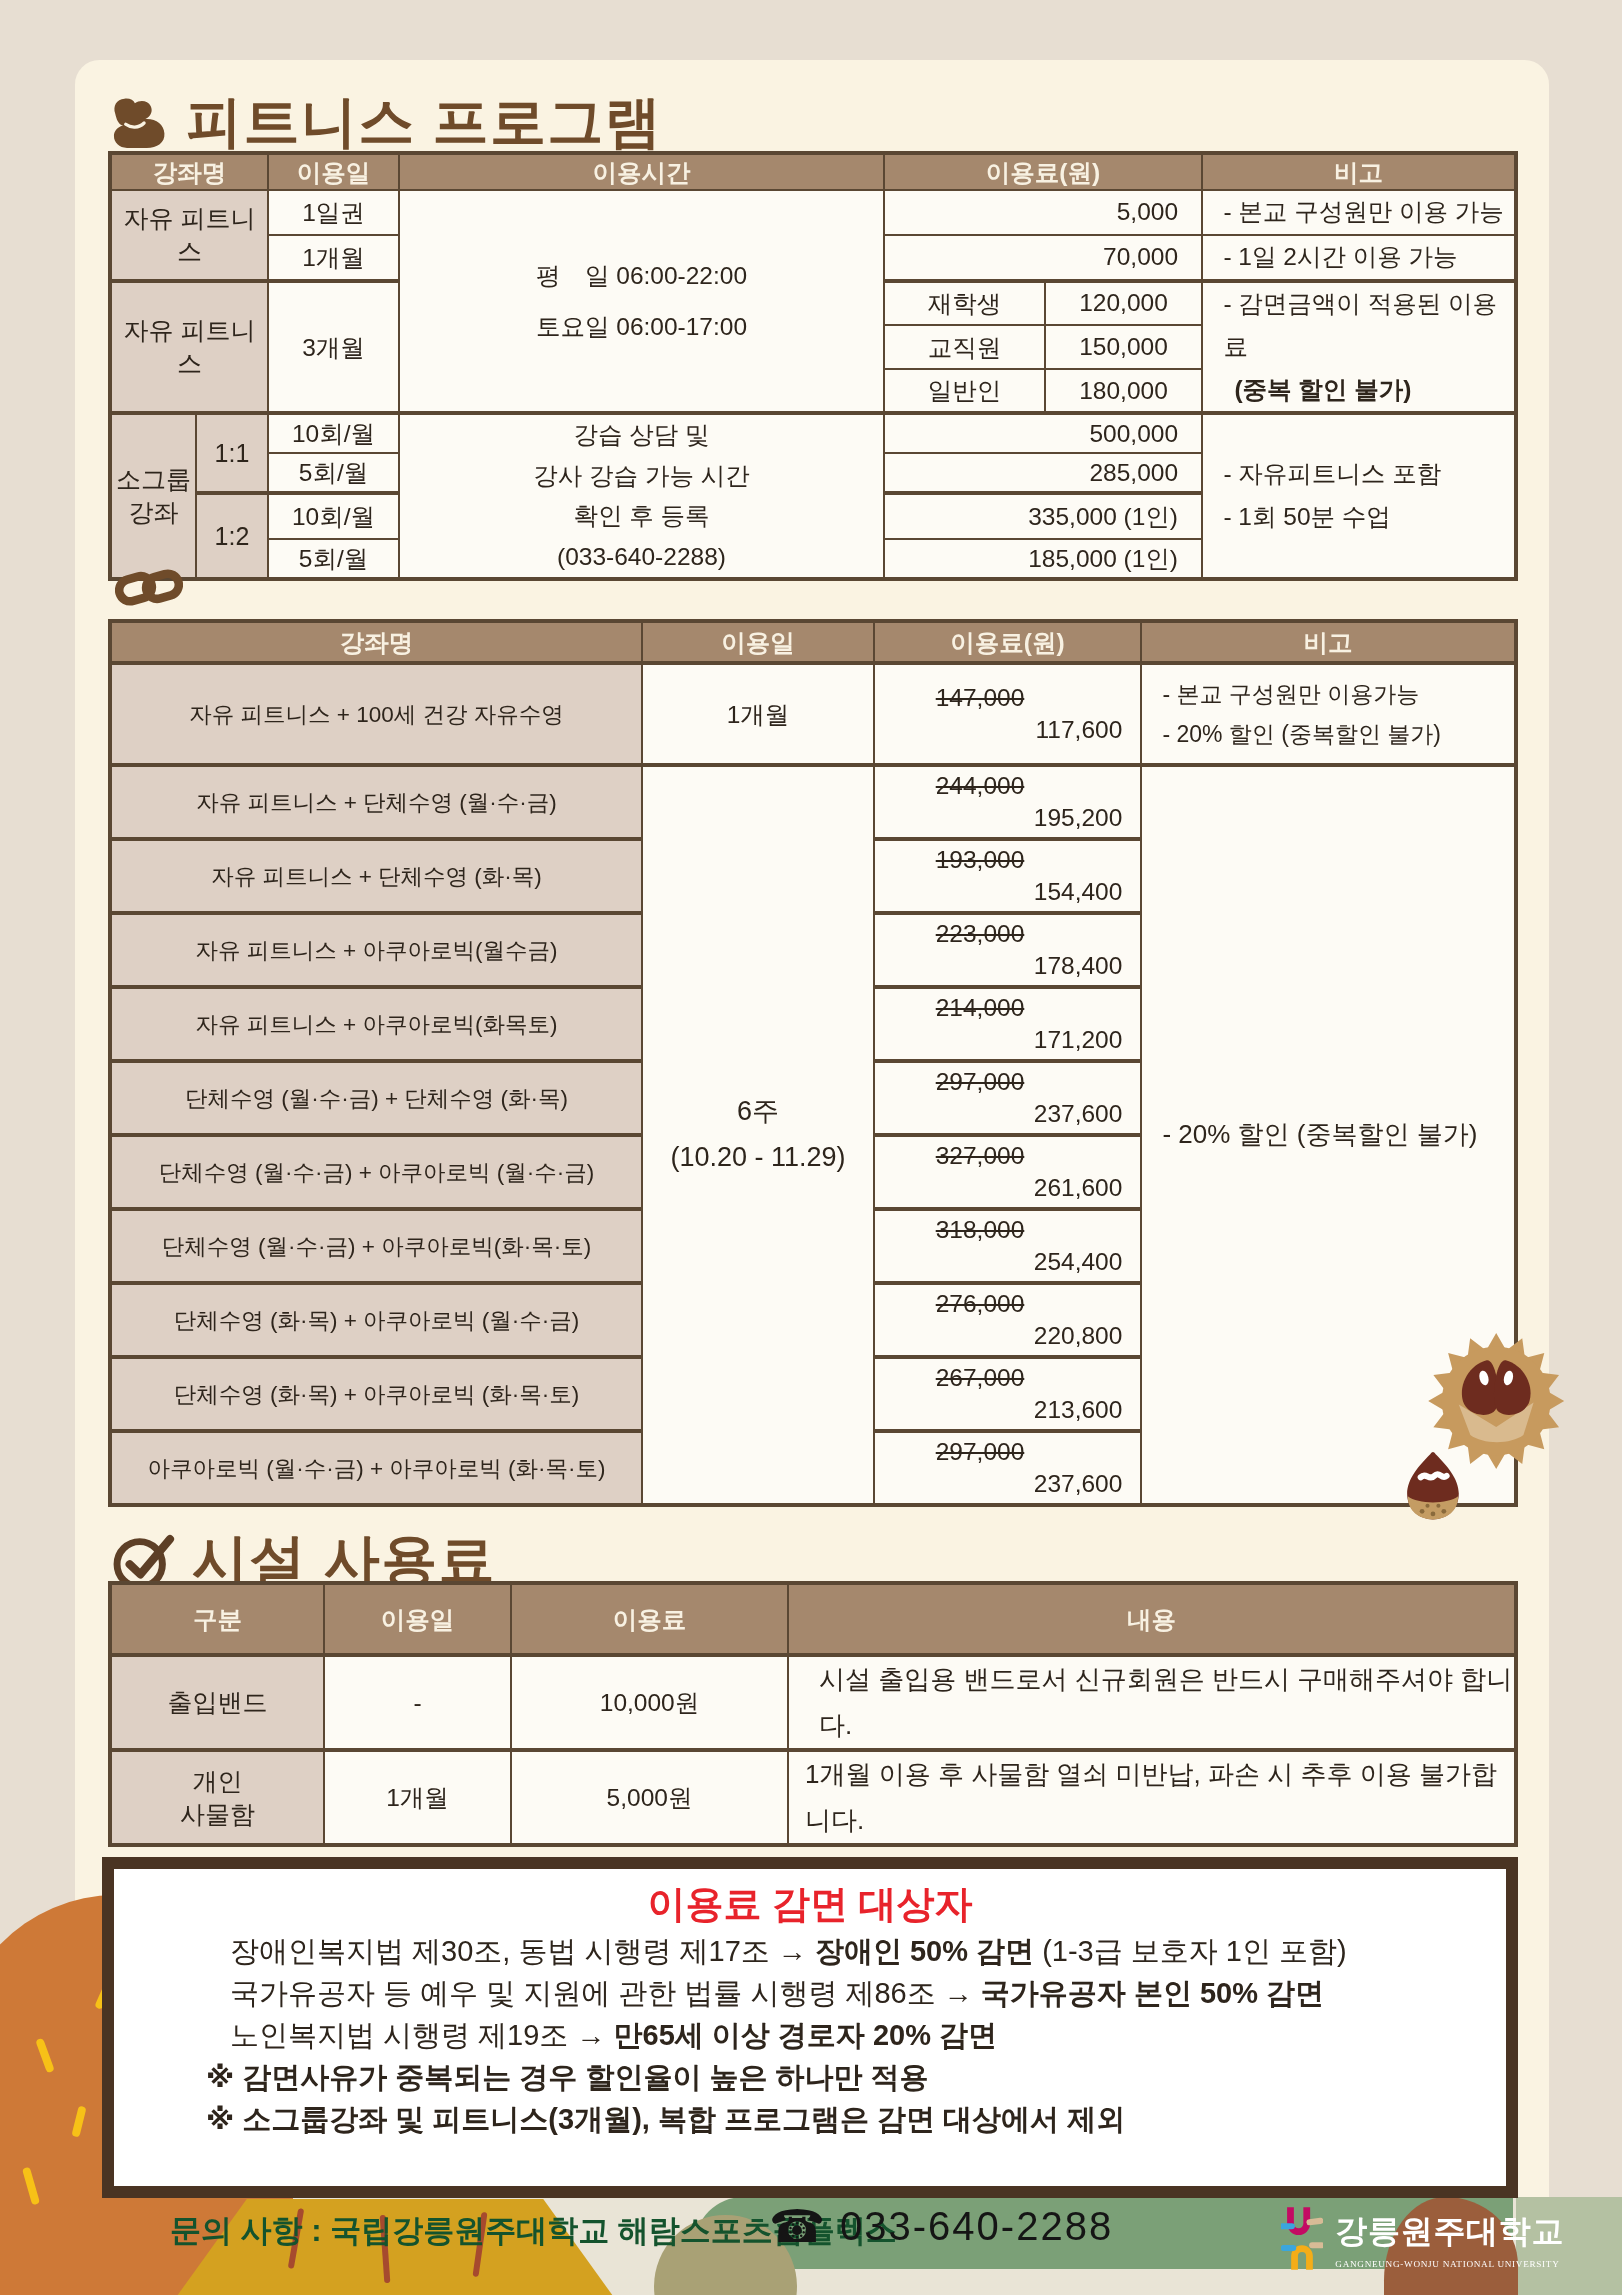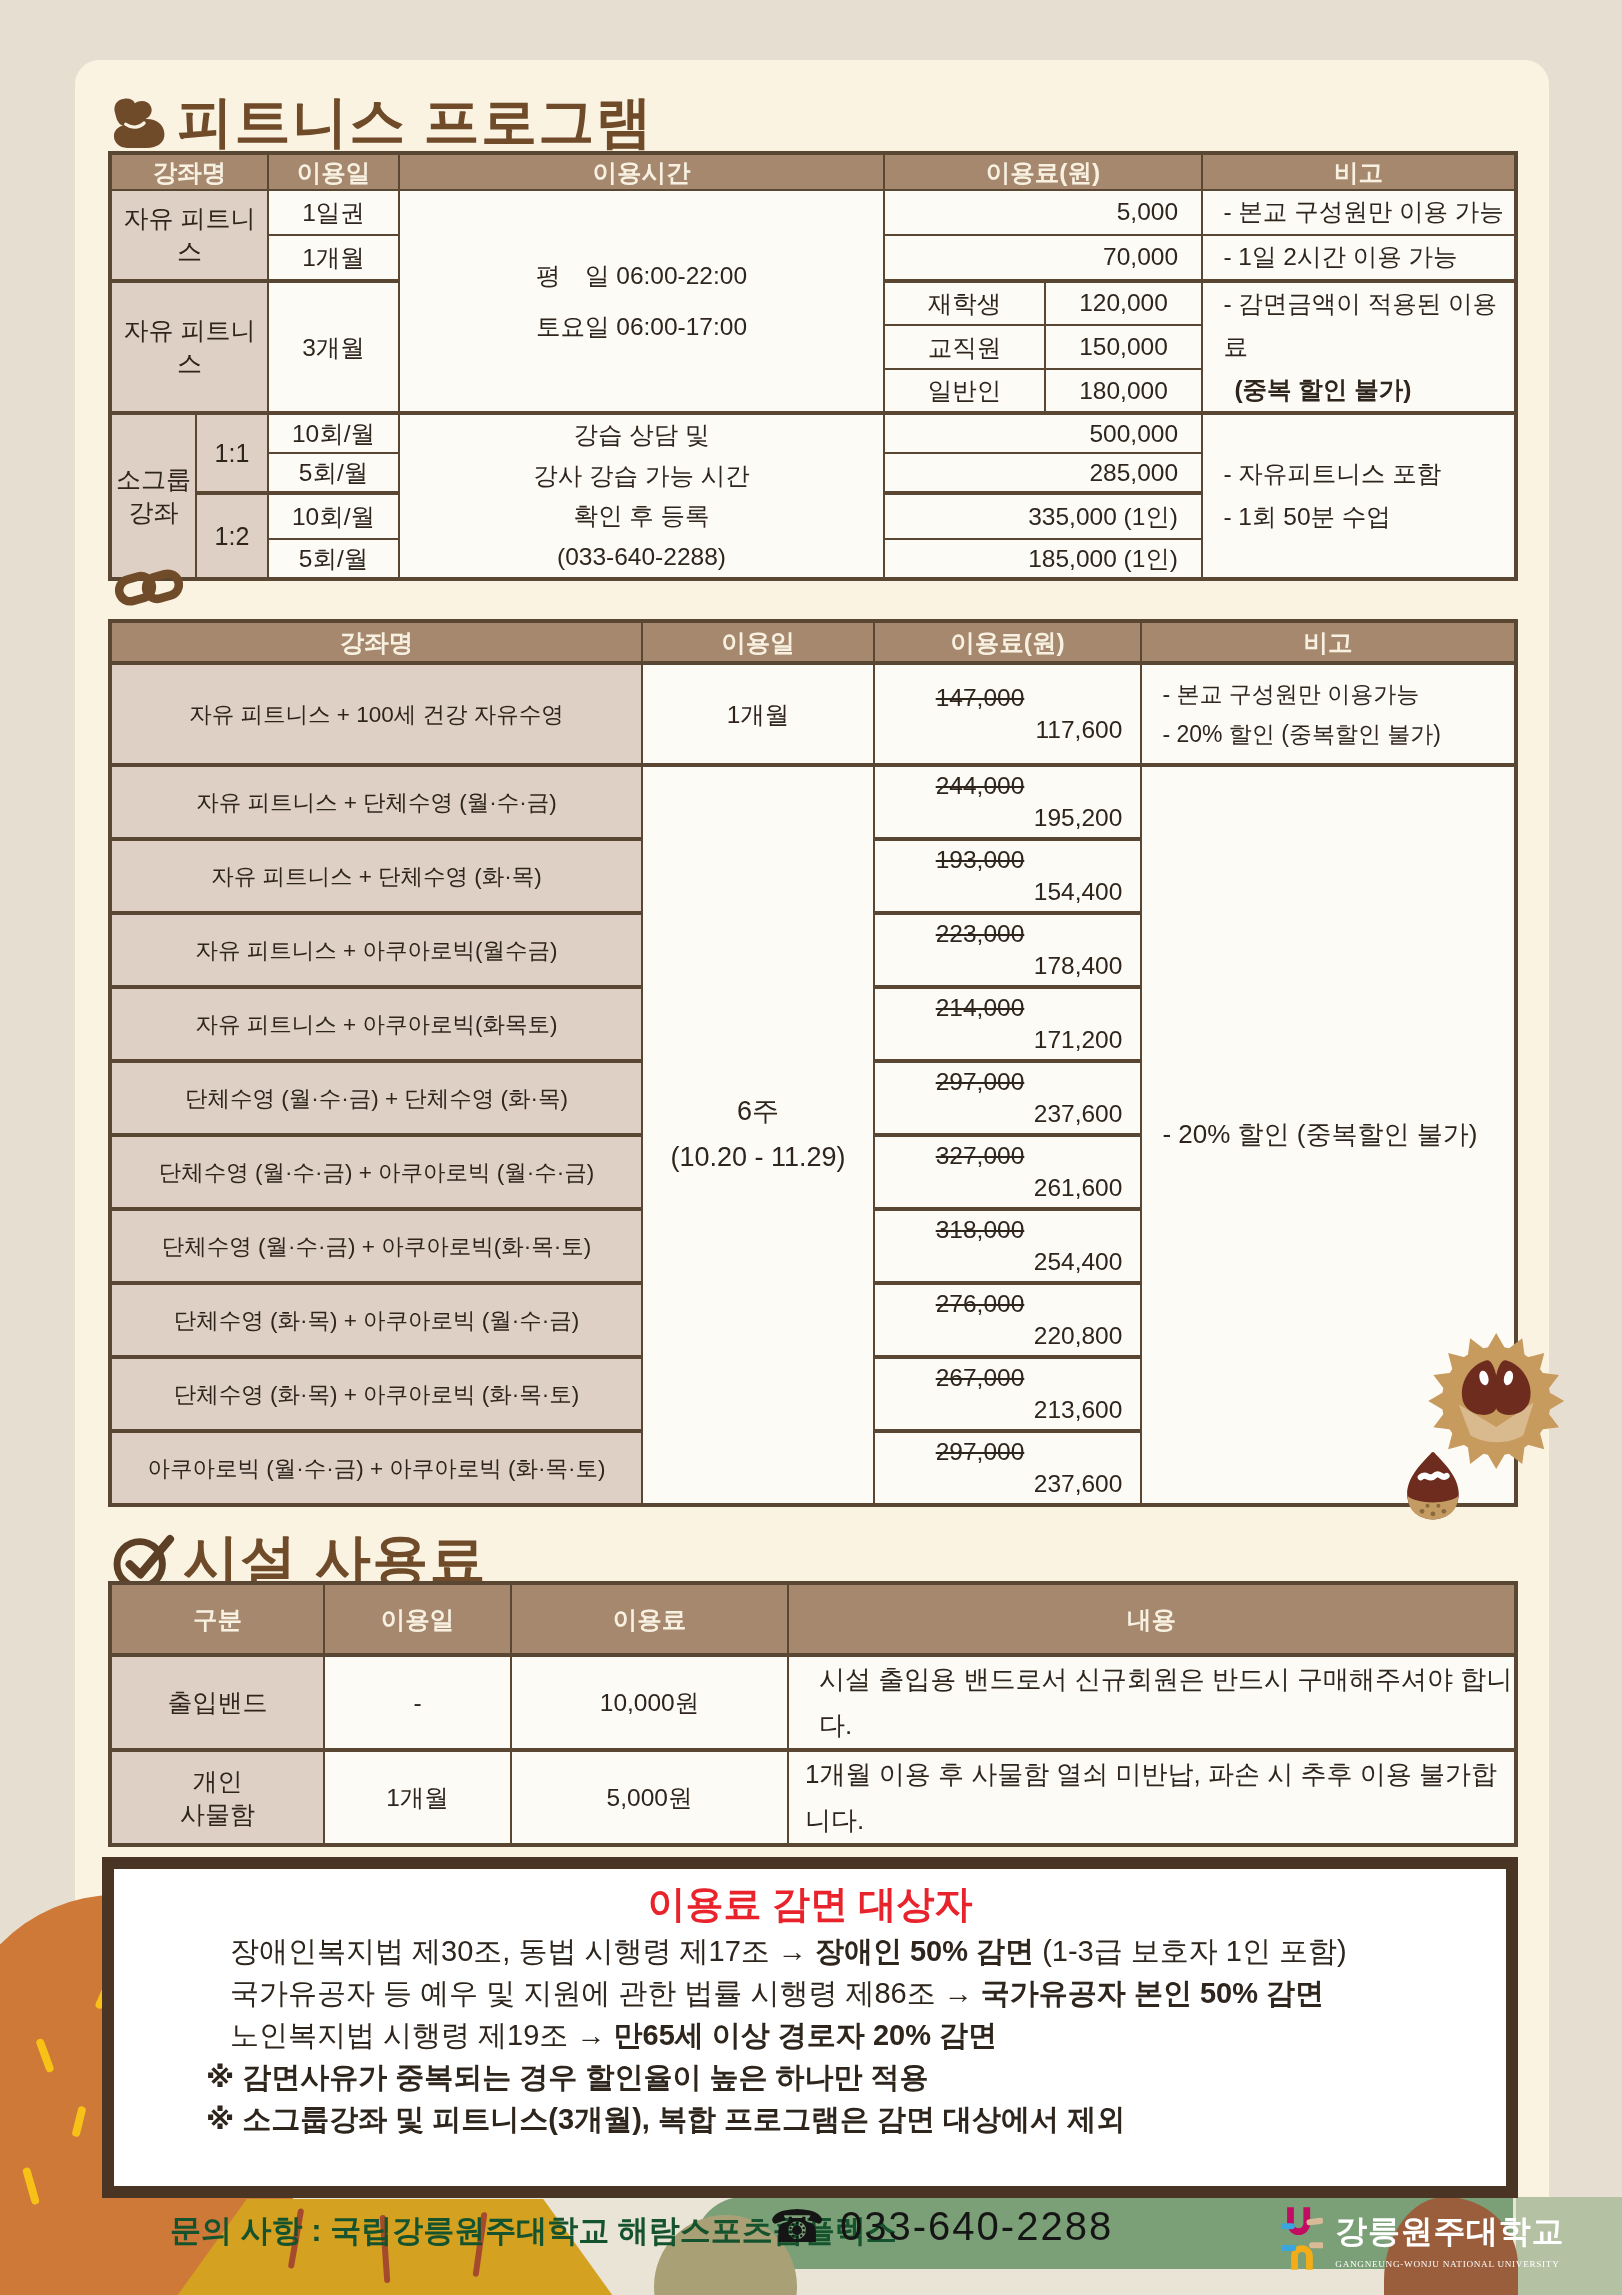--- a/index.html
+++ b/index.html
@@ -8,21 +8,21 @@
     --ink:#2e251c; --red:#e8232b; --nborder:#4a3423;
     --green:#7ba077; --lgreen:#b4c1a2; --orange:#ce7937; --ochre:#d4a120;
     --trunk:#9b5e3c; --ground:#e9e4d6; --yellow:#f7c117; --branch:#a64a2e; --olive:#a9a175;
   }
   html,body{margin:0;padding:0;}
   body{font-family:"Liberation Sans","DejaVu Sans",sans-serif;color:var(--ink);}
   #poster{position:relative;width:1622px;height:2295px;background:var(--outer);overflow:hidden;}
   #panel{position:absolute;left:75px;top:60px;width:1474px;height:2236px;background:var(--panel);border-radius:24.5px;}
   .pre{white-space:pre-line;}
   
-  .sec-title{position:absolute;display:flex;align-items:center;gap:8px;}
+  .sec-title{position:absolute;display:flex;align-items:center;gap:17px;}
   .sec-title h2{margin:0;font-size:56px;font-weight:800;color:var(--title);letter-spacing:1.4px;}
   
   table.t{position:absolute;border-collapse:collapse;table-layout:fixed;background:var(--cellbg);}
   table.t{border:4.8px solid var(--line);}
   .t td{border:2px solid var(--line);text-align:center;vertical-align:middle;font-size:24.5px;color:var(--ink);padding:0;overflow:hidden;}
   .t td.h{background:var(--headbg);color:var(--headfg);font-weight:700;font-size:24.5px;}
   .t td.lc{background:var(--leftbg);font-size:25px;}
   .t td.fr{text-align:right;padding-right:23px;}
   .t td.nl{text-align:left;padding-left:20.4px;line-height:1.75;}
   .t tr.sep td{border-top-width:4.8px;}

